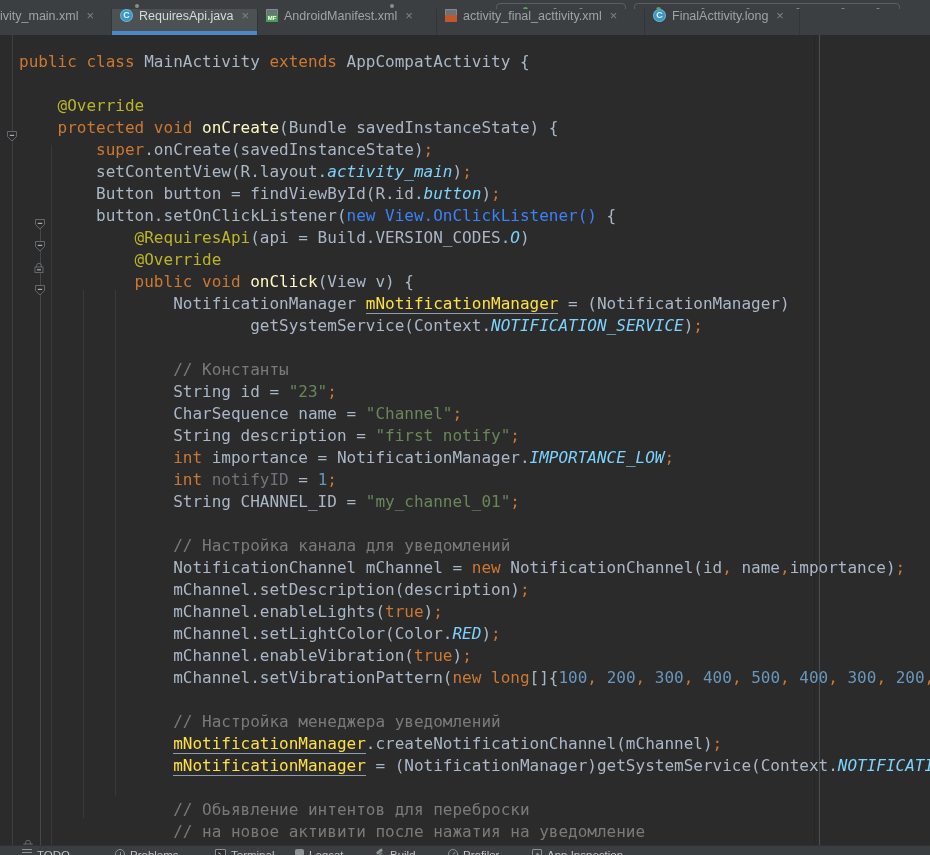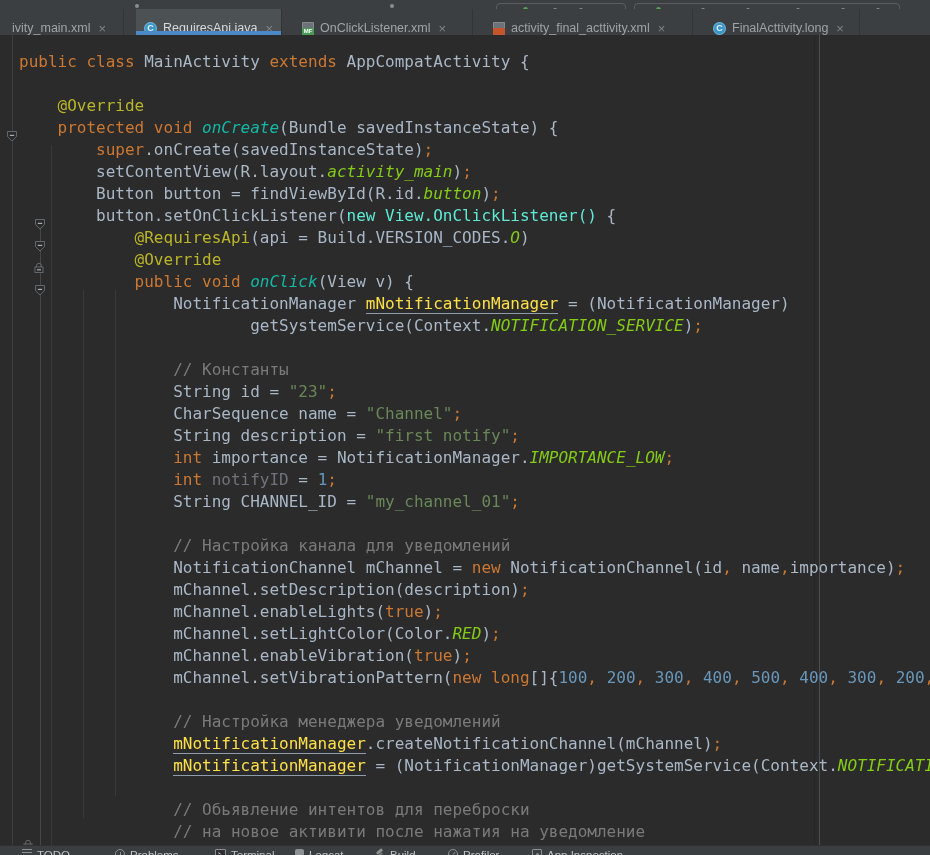--- a/index.html
+++ b/index.html
@@ -9,22 +9,22 @@
     -webkit-font-smoothing:antialiased;
   }
   
   .toolbar-sliver{position:absolute;left:0;top:0;width:930px;height:9px;background:#3c3f41;border-bottom:1px solid #353839;overflow:hidden;}
   .tb-group{position:absolute;top:3px;height:14px;border:1px solid #5a5e60;border-radius:4px;background:transparent;}
   .tb-dot{position:absolute;border-radius:50%;}
   .tb-dot.green{width:5px;height:5px;background:#53a656;top:3px;}
   .tb-dot.gray{width:4px;height:4px;background:#8b8e90;top:3.5px;}
   
   .tabbar{position:absolute;left:0;top:9px;width:930px;height:26px;background:#3c3f41;display:flex;align-items:stretch;}
-  .tab{position:relative;display:flex;align-items:flex-end;box-sizing:border-box;
-       padding:0 6px 0 8px;border-right:1px solid #323537;color:#9fa3a6;font-size:12.5px;cursor:default;margin-left:12px;}
+  .tab{position:relative;display:flex;align-items:flex-start;box-sizing:border-box;
+       padding:0 6px 0 8px;border-right:1px solid #323537;color:#9fa3a6;font-size:12.5px;cursor:default;}
   .tab.active{background:#4c5153;color:#d6dadd;}
   .tab .underline{position:absolute;left:0;right:0;bottom:0;height:4px;background:#4a88c7;}
   .tab .close{margin-left:8px;color:#7f8487;font-size:13px;line-height:13px;}
   .tab.first{padding-left:0;}
   .tab-label{white-space:nowrap;overflow:hidden;}
   
   .ticon{display:inline-block;margin-right:6px;position:relative;flex:0 0 auto;}
   .ticon.class{width:13px;height:13px;border-radius:50%;background:#3e96c4;box-shadow:inset 0 0 0 1px rgba(210,235,250,.35);
                color:#dff1fb;font-size:9px;font-weight:bold;text-align:center;line-height:13px;}
   .ticon.page{width:12px;height:13px;background:#6b7378;border-radius:1px;box-shadow:inset 0 0 0 1px #83898d;}
@@ -38,27 +38,27 @@
   .gutter-line{left:12px;top:0;height:810px;background:#3d4042;}
   .fold-line{left:40px;top:187px;height:623px;background:#45484a;}
   .guide{background:#37393a;}
   .margin-dark{left:814px;top:0;height:810px;background:#262626;}
   .margin-guide{left:819px;top:0;height:810px;background:#4c4f51;}
   pre.code{position:absolute;left:0;top:0;margin:0;padding:16px 0 0 19px;
            font-family:"DejaVu Sans Mono",monospace;font-size:16px;line-height:22px;white-space:pre;}
   .line{height:22px;}
   .tk-k{color:#cc7832;}
   .tk-d{color:#a9b7c6;}
-  .tk-m{color:#14b8a6;font-style:italic;}
+  .tk-m{color:#fef9c3;}
   .tk-a{color:#bbb529;}
   .tk-s{color:#6a8759;}
   .tk-n{color:#6897bb;}
   .tk-c{color:#7a7a7a;}
-  .tk-f{color:#84cc16;font-style:italic;}
-  .tk-g{color:#5eead4;text-align:right;}
+  .tk-f{color:#7dd3fc;font-style:italic;}
+  .tk-g{color:#3b82f6;text-align:right;}
   .tk-u{color:#fde047;border-bottom:1px solid #8f9cab;}
   .tk-dim{color:#72737a;}
   .fold-marker{position:absolute;width:12px;height:12px;}
   
   .bottombar{position:absolute;left:0;top:845px;width:930px;height:10px;background:#3b3e40;border-top:1px solid #2f3133;overflow:hidden;}
   .bbitem{position:absolute;top:2px;display:flex;align-items:flex-start;gap:5px;color:#bfc1c3;font-size:11.5px;line-height:14px;}
   .bbicon{display:inline-block;width:10px;height:10px;position:relative;flex:0 0 auto;margin-top:1px;}
   .i-todo{background:repeating-linear-gradient(to bottom,#8e9193 0 1px,transparent 1px 3px);height:8px;}
   .i-problems{width:8px;height:8px;border:1px solid #8e9193;border-radius:50%;}
   .i-problems::after{content:"";position:absolute;left:4px;top:2px;width:1px;height:4px;background:#8e9193;}
@@ -102,21 +102,21 @@
     <div class="tab active" style="width: 146px; box-sizing: border-box;">
       <span class="ticon class">C</span>
       <span class="tab-label">RequiresApi.java</span>
       <span class="close">×</span>
       <div class="underline"></div>
     </div>
     <div class="tab" style="width: 179px; box-sizing: border-box;">
       <span class="ticon page manifest">
         <span class="badge">MF</span>
       </span>
-      <span class="tab-label">OnClickListener.xml</span>
+      <span class="tab-label">AndroidManifest.xml</span>
       <span class="close">×</span>
     </div>
     <div class="tab" style="width: 208px; box-sizing: border-box;">
       <span class="ticon page xml">
         <span class="badge"></span>
       </span>
       <span class="tab-label">activity_final_acttivity.xml</span>
       <span class="close">×</span>
     </div>
     <div class="tab" style="width: 155px; box-sizing: border-box;">

